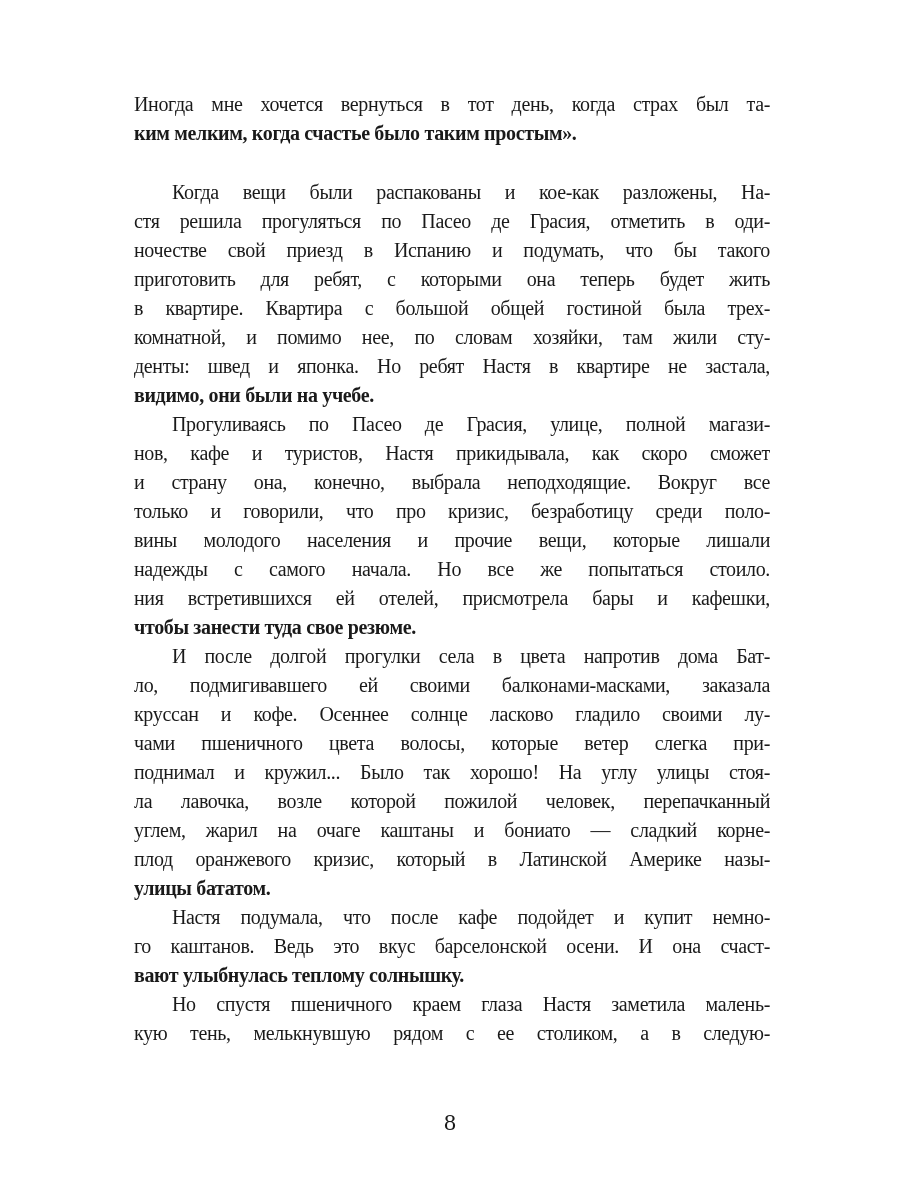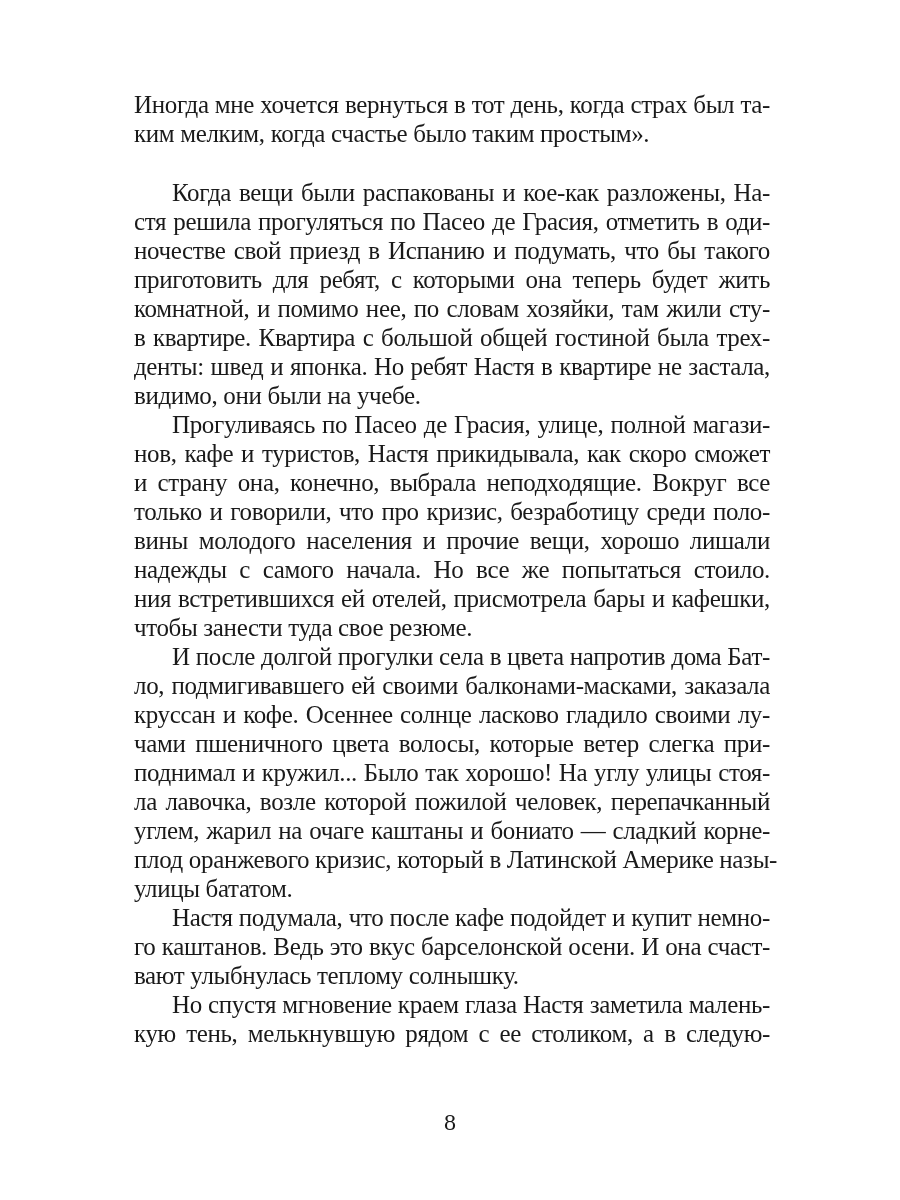--- a/index.html
+++ b/index.html
@@ -14,27 +14,27 @@
   .page {
     position: absolute;
     left: 134px;
     top: 90px;
     width: 636px;
   }
   .line {
     display: block;
     height: 29px;
     line-height: 29px;
-    font-size: 25px;
+    font-size: 20px;
     white-space: nowrap;
     text-align: justify;
     text-align-last: justify;
     letter-spacing: -0.35px;
   }
-  .line.last { text-align-last: left; }
+  .line.last { text-align-last: left; font-weight: bold; }
   .line.indent { padding-left: 38px; }
   .gap { height: 30px; }
   .page-number {
     position: absolute;
     left: 0; right: 0;
     top: 1108px;
     text-align: center;
     font-size: 24px;
     line-height: 29px;
   }
@@ -49,32 +49,32 @@
     <span class="line last">ким мелким, когда счастье было таким простым».</span>
   </div>
 
   <div class="gap"></div>
 
   <div>
     <span class="line indent">Когда вещи были распакованы и кое-как разложены, На-</span>
     <span class="line">стя решила прогуляться по Пасео де Грасия, отметить в оди-</span>
     <span class="line">ночестве свой приезд в Испанию и подумать, что бы такого</span>
     <span class="line">приготовить для ребят, с которыми она теперь будет жить</span>
+    <span class="line">в квартире. Квартира с большой общей гостиной была трех-</span>
     <span class="line">комнатной, и помимо нее, по словам хозяйки, там жили сту-</span>
-    <span class="line">в квартире. Квартира с большой общей гостиной была трех-</span>
     <span class="line">денты: швед и японка. Но ребят Настя в квартире не застала,</span>
     <span class="line last">видимо, они были на учебе.</span>
   </div>
 
   <div>
     <span class="line indent">Прогуливаясь по Пасео де Грасия, улице, полной магази-</span>
     <span class="line">нов, кафе и туристов, Настя прикидывала, как скоро сможет</span>
     <span class="line">и страну она, конечно, выбрала неподходящие. Вокруг все</span>
     <span class="line">только и говорили, что про кризис, безработицу среди поло-</span>
-    <span class="line">вины молодого населения и прочие вещи, хорошо лишали</span>
+    <span class="line">вины молодого населения и прочие вещи, которые лишали</span>
     <span class="line">надежды с самого начала. Но все же попытаться стоило.</span>
     <span class="line">ния встретившихся ей отелей, присмотрела бары и кафешки,</span>
     <span class="line last">чтобы занести туда свое резюме.</span>
   </div>
 
   <div>
     <span class="line indent">И после долгой прогулки села в цвета напротив дома Бат-</span>
     <span class="line">ло, подмигивавшего ей своими балконами-масками, заказала</span>
     <span class="line">круссан и кофе. Осеннее солнце ласково гладило своими лу-</span>
     <span class="line">чами пшеничного цвета волосы, которые ветер слегка при-</span>
@@ -85,19 +85,19 @@
     <span class="line last">улицы бататом.</span>
   </div>
 
   <div>
     <span class="line indent">Настя подумала, что после кафе подойдет и купит немно-</span>
     <span class="line">го каштанов. Ведь это вкус барселонской осени. И она счаст-</span>
     <span class="line last">вают улыбнулась теплому солнышку.</span>
   </div>
 
   <div>
-    <span class="line indent">Но спустя мгновение краем глаза Настя заметила малень-</span>
+    <span class="line indent">Но спустя пшеничного краем глаза Настя заметила малень-</span>
     <span class="line">кую тень, мелькнувшую рядом с ее столиком, а в следую-</span>
   </div>
 
 </div>
 
 <div class="page-number">8</div>
 
 </body></html>

